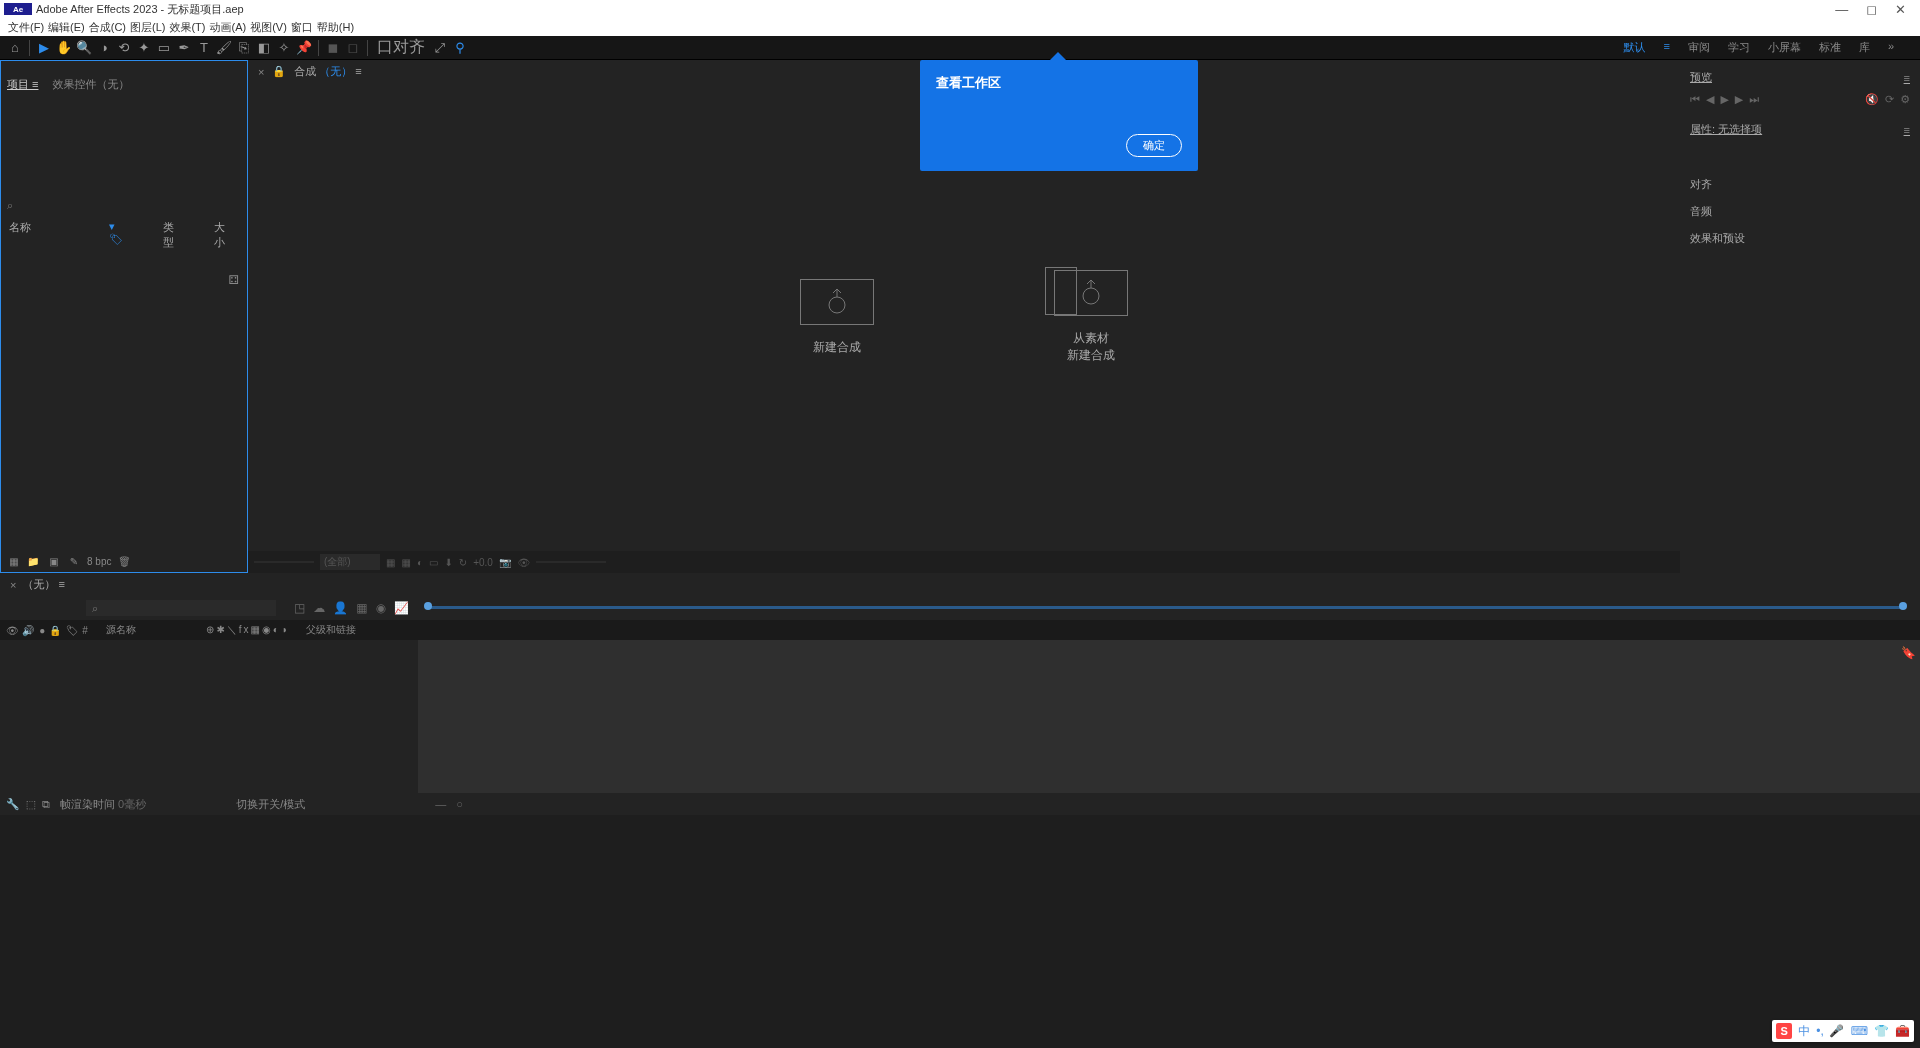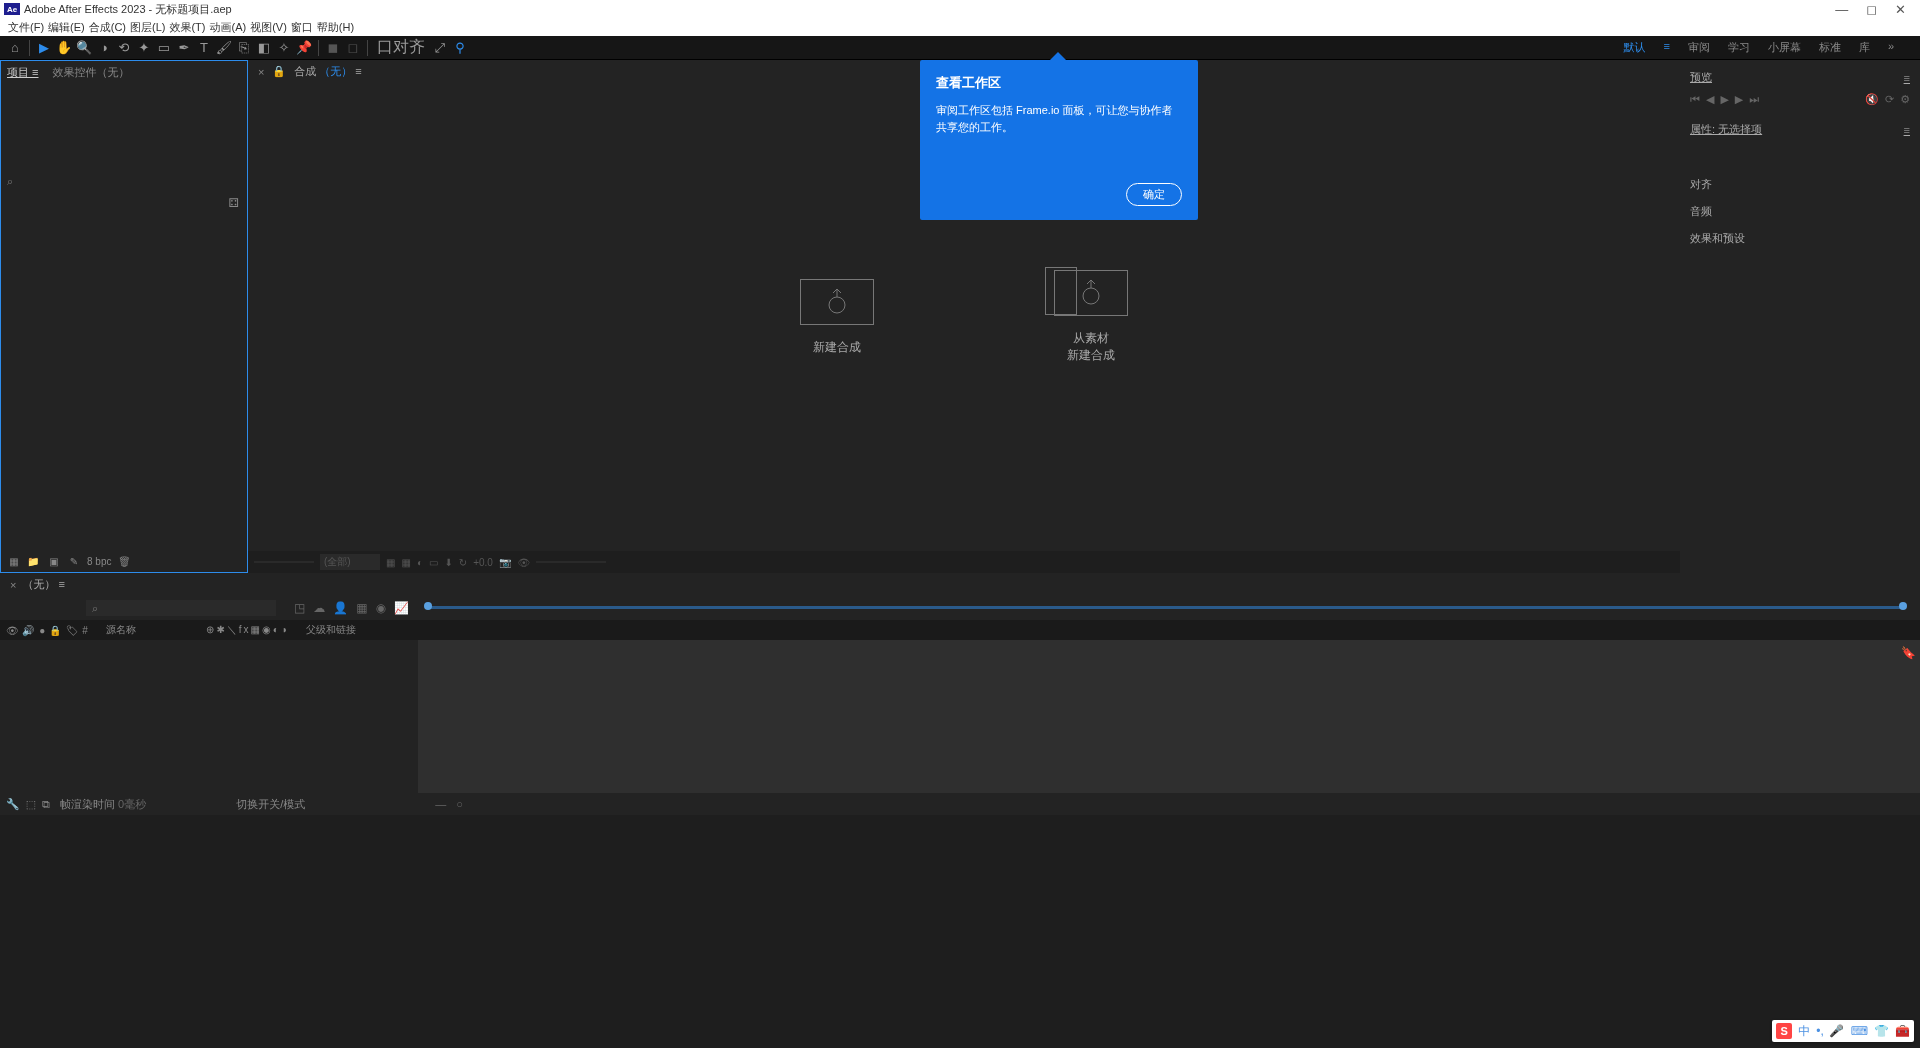--- a/index.html
+++ b/index.html
@@ -1,37 +1,37 @@
 <!DOCTYPE html>
 <html><head>
 <meta charset="utf-8">
 <style>
 * { margin: 0; padding: 0; box-sizing: border-box; font-family: "Microsoft YaHei", "Segoe UI", sans-serif; }
 body { background: #1e1e1e; color: #ccc; font-size: 12px; overflow: hidden; width: 1920px; height: 1048px; }
 
 .titlebar { background: #fff; height: 18px; display: flex; align-items: center; padding: 0 4px; color: #333; font-size: 11px; }
-.ae-icon { width: 16px; height: 12px; background: #1e1e8f; color: #fff; font-size: 8px; font-weight: bold; display: inline-flex; align-items: center; justify-content: center; margin-right: 4px; }
+.ae-icon { width: 28px; height: 12px; background: #1e1e8f; color: #fff; font-size: 8px; font-weight: bold; display: inline-flex; align-items: center; justify-content: center; margin-right: 4px; }
 .title-controls { margin-left: auto; display: flex; gap: 18px; padding-right: 10px; color: #555; }
 .title-controls span { cursor: pointer; font-size: 13px; }
 
 .menubar { background: #fff; height: 18px; display: flex; align-items: center; padding: 0 8px; color: #333; font-size: 11px; gap: 4px; }
 .menubar span { cursor: pointer; }
 
 .toolbar { background: #161616; height: 24px; display: flex; align-items: center; padding: 0 6px; gap: 2px; border-bottom: 1px solid #000; }
 .toolbar-icon { width: 18px; height: 18px; display: inline-flex; align-items: center; justify-content: center; color: #999; cursor: pointer; font-size: 13px; }
 .toolbar-icon.active { color: #2d8ceb; }
 .toolbar-sep { width: 1px; height: 16px; background: #444; margin: 0 3px; }
 .toolbar-text { color: #999; font-size: 16px; padding: 0 4px; }
 .toolbar-right { margin-left: auto; display: flex; gap: 18px; align-items: flex-start; padding-right: 20px; }
 .workspace-tab { color: #888; font-size: 11px; cursor: pointer; }
 .workspace-tab.active { color: #2d8ceb; }
 
 .main-area { display: flex; height: 513px; }
 .project-panel { width: 248px; background: #232323; border: 1px solid #2d8ceb; display: flex; flex-direction: column; }
-.panel-tabs { display: flex; padding: 4px 6px; gap: 14px; font-size: 11px; }
+.panel-tabs { display: flex; padding: 16px 6px; gap: 14px; font-size: 11px; }
 .panel-tab { color: #888; cursor: pointer; }
 .panel-tab.active { color: #ccc; text-decoration: underline; }
 .project-search { margin: 90px 6px 4px; }
 .project-search input { width: 100%; background: transparent; border: none; color: #888; font-size: 11px; outline: none; }
 .project-headers { display: flex; padding: 4px 8px; font-size: 11px; color: #aaa; gap: 40px; }
 .project-headers span:first-child { flex: 0 0 60px; }
 .project-flow-icon { text-align: right; padding: 4px 8px; color: #888; }
 .project-bottom { margin-top: auto; padding: 4px 6px; display: flex; align-items: center; gap: 6px; font-size: 10px; color: #888; }
 .project-bottom-icon { width: 14px; height: 14px; display: inline-flex; align-items: center; justify-content: center; cursor: pointer; }
 
@@ -150,20 +150,27 @@
 <div class="main-area">
 
   <div class="project-panel">
     <div class="panel-tabs">
       <span class="panel-tab active"><span>项目</span> ≡</span>
       <span class="panel-tab">效果控件（无）</span>
     </div>
     <div class="project-search">
       <input placeholder="⌕" style="">
     </div>
+    <div class="project-headers">
+      <span>名称</span>
+      <span style="color:#2d8ceb">▾ 🏷</span>
+      <span>类型</span>
+      <span>大小</span>
+      <span>帧速率</span>
+    </div>
     <div class="project-flow-icon"><span>⚃</span></div>
     <div class="project-bottom">
       <span class="project-bottom-icon">▦</span>
       <span class="project-bottom-icon">📁</span>
       <span class="project-bottom-icon">▣</span>
       <span class="project-bottom-icon">✎</span>
       <span>8 bpc</span>
       <span class="project-bottom-icon">🗑</span>
     </div>
   </div>
@@ -230,21 +237,20 @@
         <span class="ham">≡</span>
     </div>
     <div class="right-item" style="margin-top:30px">对齐</div>
     <div class="right-item">音频</div>
     <div class="right-item">效果和预设</div>
   </div>
 </div>
 
 <div class="tooltip-popup">
   <div class="tooltip-title">查看工作区</div>
-  <div class="tooltip-body">审阅工作区包括 Frame.io 面板，可让您与协作者共享您的工作。</div>
   <button class="tooltip-btn">确定</button>
   <div style="clear:both"></div>
 </div>
 
 <div class="timeline-area">
   <div class="timeline-tabs">
     <span style="color:#888">×</span>
     <span style="color:#aaa"><span>（无）</span> ≡</span>
   </div>
   <div class="timeline-controls">

